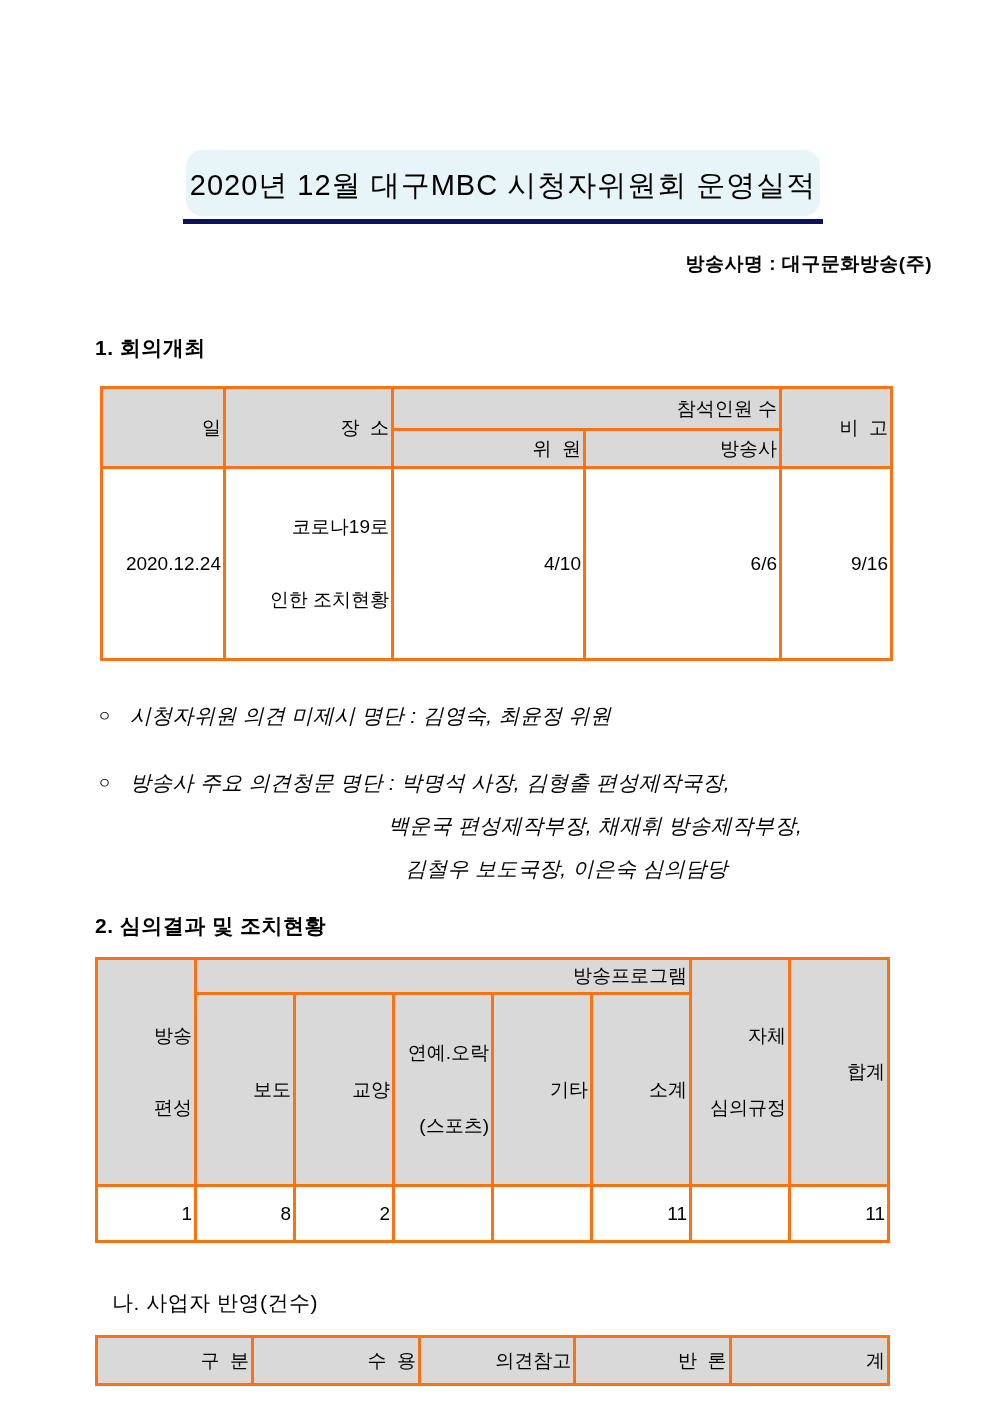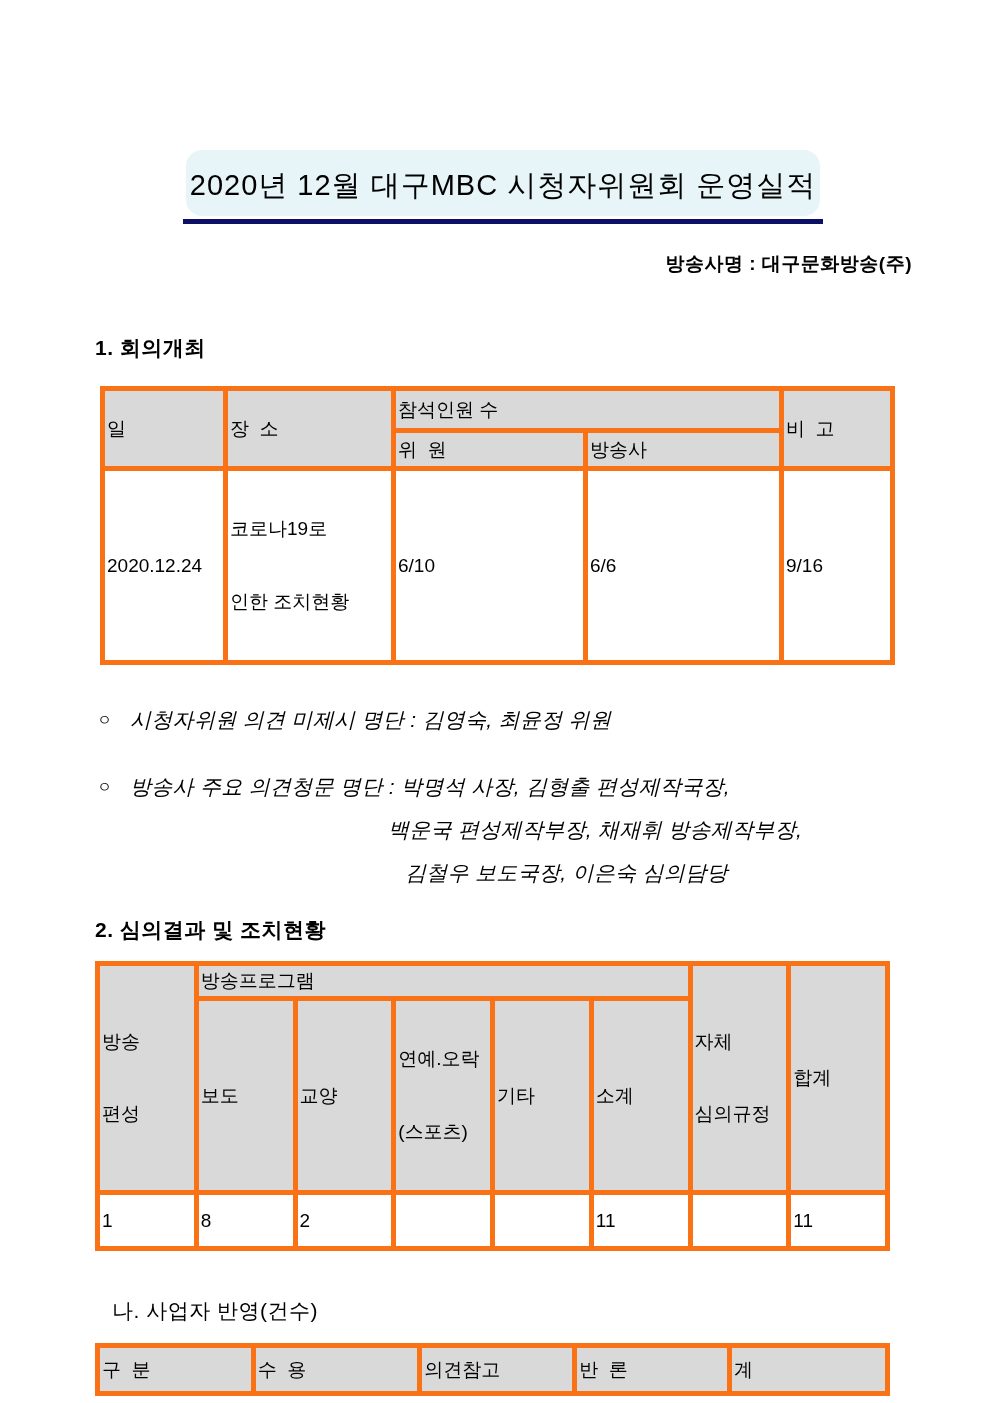--- a/index.html
+++ b/index.html
@@ -16,31 +16,31 @@
   .title-wrap{margin:150px 0 0 183px;width:640px;}
   .title-highlight{
     background:var(--title-highlight,#e8f5f8);
     margin:0 3px;
     font-size:29px;font-weight:400;letter-spacing:1px;
     text-align:center;padding:16px 0 10px;border-radius:16px;
   }
   .title-underline{height:5px;background:var(--title-underline,#0b1065);margin-top:3px;}
 
   
-  .broadcaster{margin:27px 80px 0 0;text-align:right;font-weight:bold;font-size:19px;letter-spacing:.5px;}
+  .broadcaster{margin:27px 60px 0 0;text-align:right;font-weight:bold;font-size:19px;letter-spacing:.5px;}
 
   
   .sec-heading{margin:57px 0 0 95px;font-size:21px;font-weight:bold;letter-spacing:.5px;}
   .sec-heading.s2{margin-top:22px;}
   .sub-heading{margin:21px 0 0 112px;font-size:21px;font-weight:normal;letter-spacing:.5px;}
 
   
   table.tbl{border-collapse:collapse;table-layout:fixed;border:3px solid #000;}
   .tbl th,.tbl td{
-    border:5px solid #f97316;text-align:left;vertical-align:middle;
+    border:3px solid #f97316;text-align:right;vertical-align:middle;
     font-weight:normal;font-size:19px;padding:0 2px;white-space:pre-wrap;
   }
   .tbl th{background:var(--header-bg,#d9d9d9);}
   .blk{display:block;line-height:1.5;}
 
   
   .tbl-meeting{margin:24px 0 0 100px;width:790px;}
   .tbl-meeting tr.hrow1{height:42px;}
   .tbl-meeting tr.hrow2{height:38px;}
   .tbl-meeting tr.drow{height:67px;}
@@ -96,21 +96,21 @@
       <tr class="hrow2">
         <th>위  원</th>
         <th>방송사</th>
       </tr>
       <tr class="drow">
         <td>2020.12.24</td>
         <td>
           <span class="blk">코로나19로</span>
           <span class="blk">인한 조치현황</span>
         </td>
-        <td>6/10</td>
+        <td>4/10</td>
         <td>6/6</td>
         <td>9/16</td>
       </tr>
     </tbody>
   </table>
 
   <div class="bullet">
     <span class="marker">ㅇ</span>
     <span class="lines">
       <div>시청자위원  의견  미제시  명단 : 김영숙, 최윤정  위원</div>

